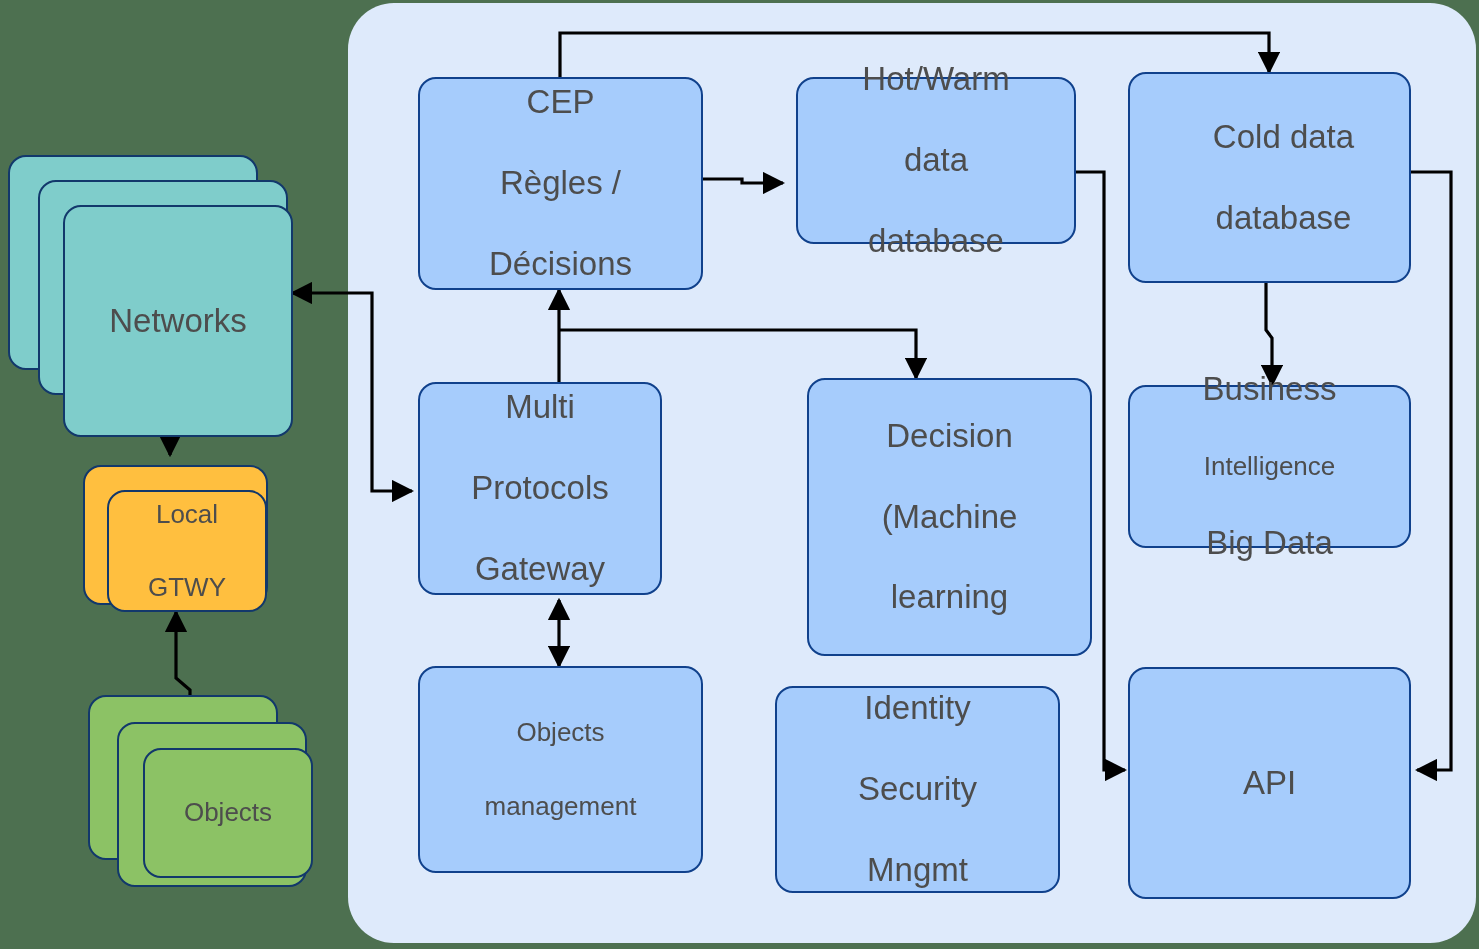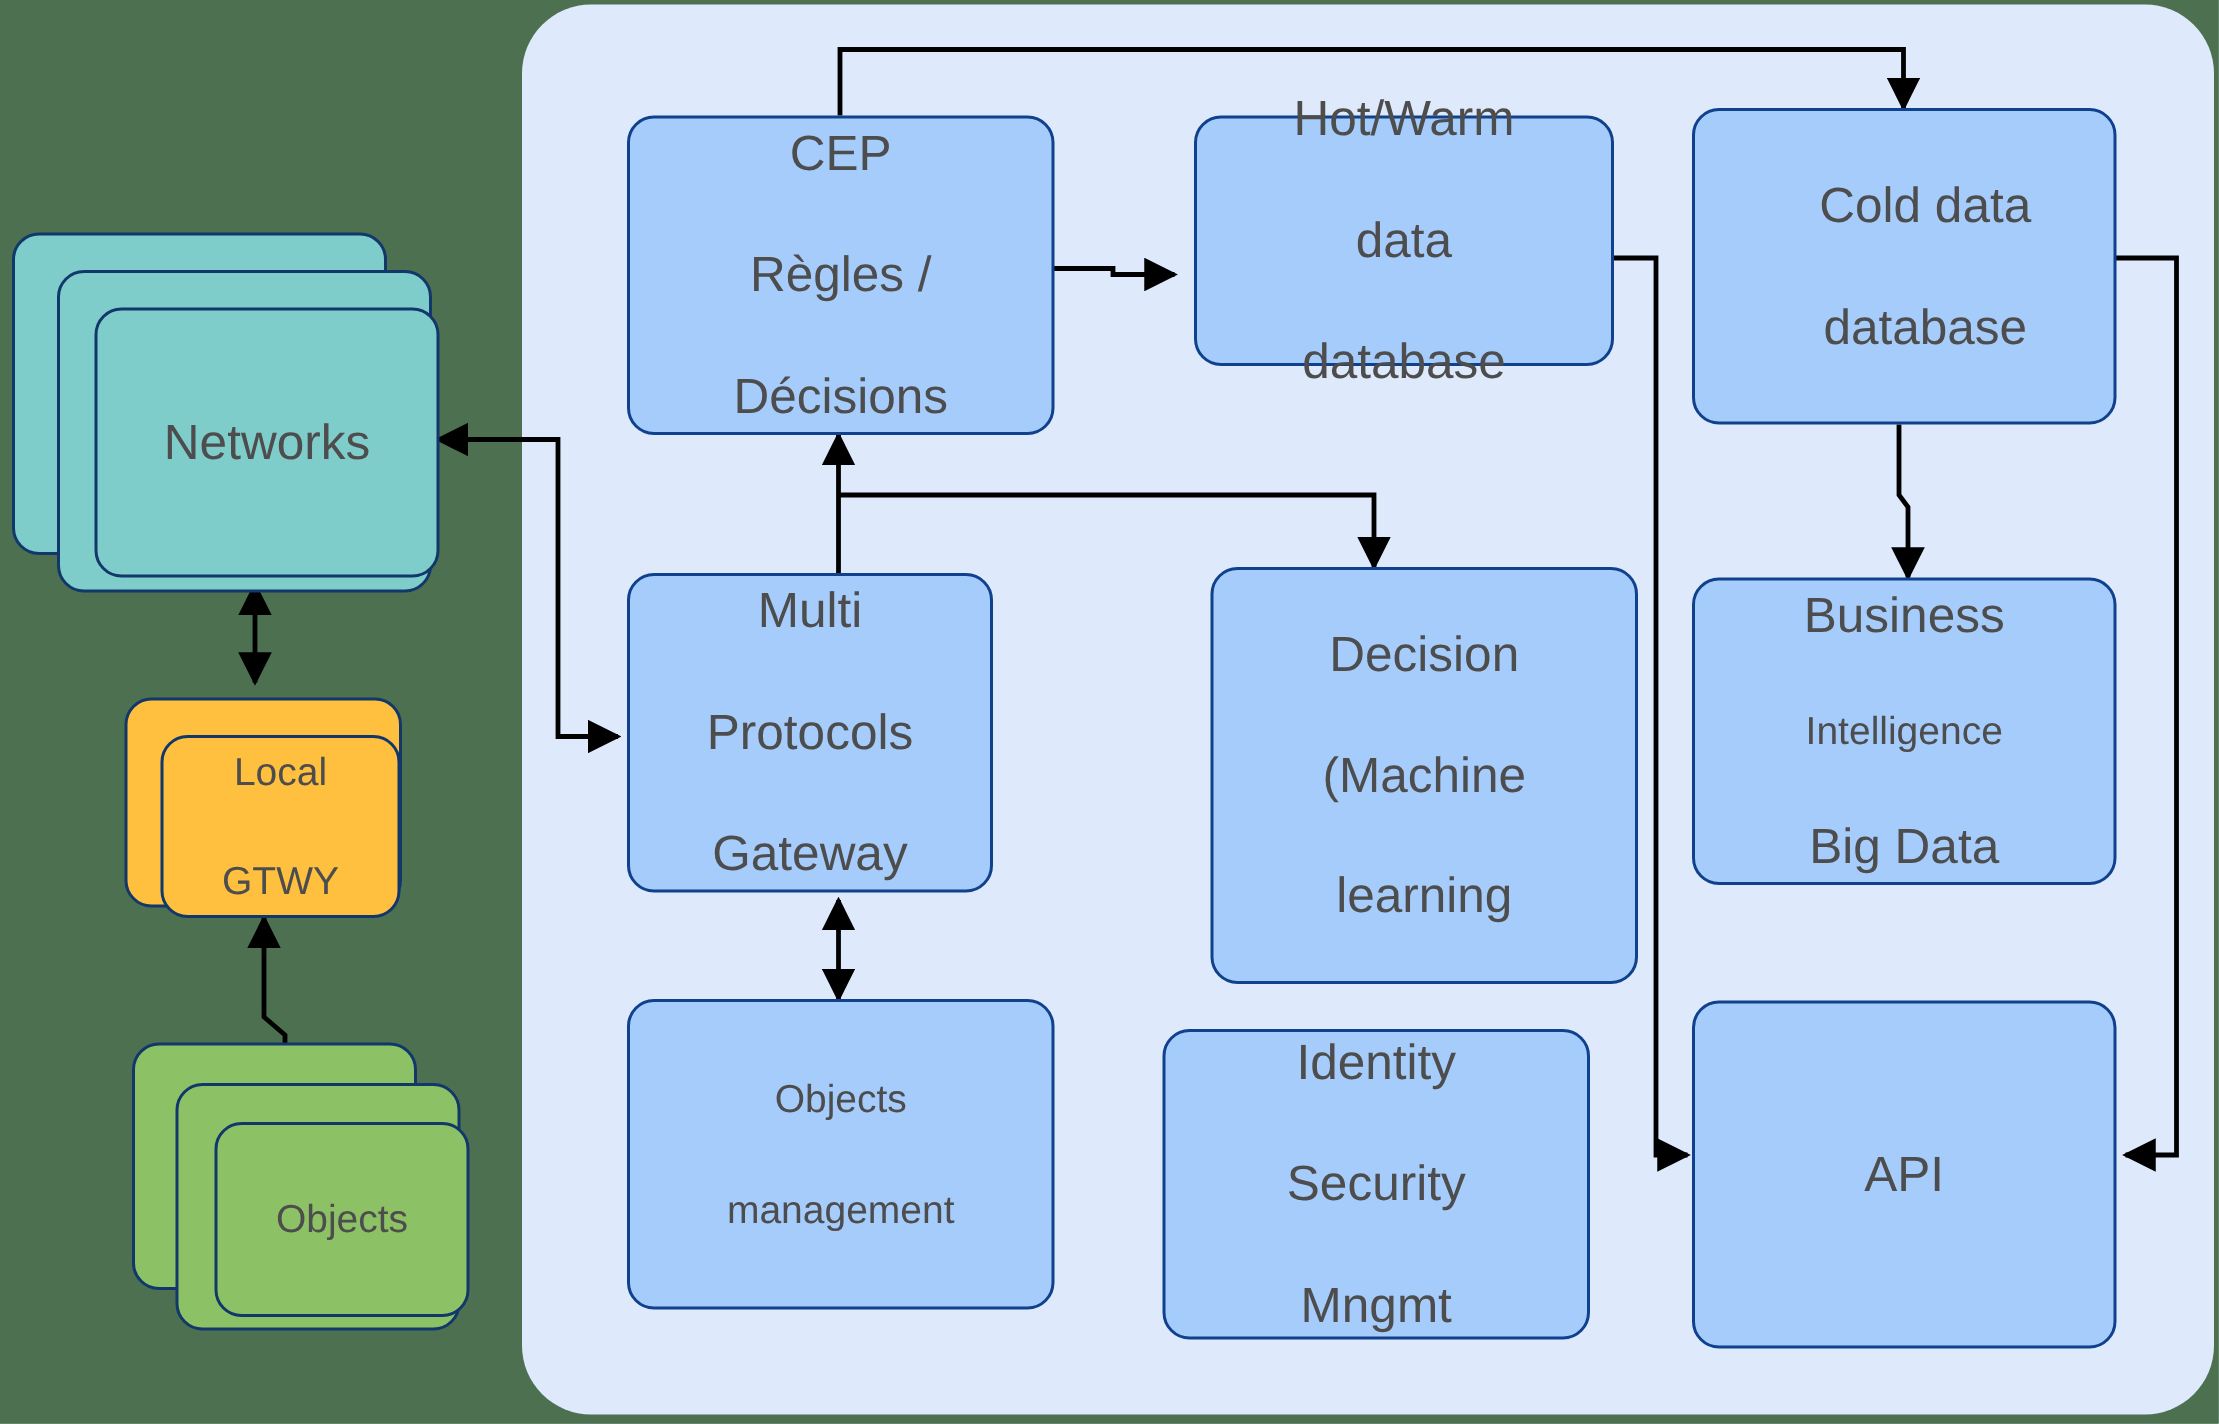--- a/index.html
+++ b/index.html
@@ -104,21 +104,21 @@
       <path d="M 1266 283 L 1266 330 L 1272 338 L 1272 385" marker-end="url(#arr)"></path>
 
       <path d="M 1410 172 L 1451 172 L 1451 770 L 1417 770" marker-end="url(#arr)"></path>
 
       <path d="M 559 600 L 559 666" marker-end="url(#arr)" marker-start="url(#arr)"></path>
     </g>
   </svg>
 
   <div class="stack-layer teal" style="left:8px; top:155px; width:250px; height:215px; background:#7fcdcb;"></div>
   <div class="stack-layer teal" style="left:38px; top:180px; width:250px; height:215px; background:#7fcdcb;"></div>
-  <div class="node teal" style="left:63px; top:205px; width:230px; height:180px;">
+  <div class="node teal" style="left:63px; top:205px; width:230px; height:232px;">
     <span class="ln">Networks</span>
   </div>
 
   <div class="stack-layer amber" style="left:83px; top:465px; width:185px; height:140px; background:#ffbf3f;"></div>
   <div class="node amber" style="left:107px; top:490px; width:160px; height:122px;">
     <span class="ln">Local</span>
     <span class="ln">GTWY</span>
   </div>
 
   <div class="stack-layer green" style="left:88px; top:695px; width:190px; height:165px; background:#8cc265;"></div>
@@ -149,21 +149,21 @@
     <span class="ln">Protocols</span>
     <span class="ln">Gateway</span>
   </div>
 
   <div class="node blue" style="left:775px; top:378px; width:285px; height:278px;margin-left:32px;">
     <span class="ln">Decision</span>
     <span class="ln">(Machine</span>
     <span class="ln">learning</span>
   </div>
 
-  <div class="node blue" style="left:1128px; top:385px; width:283px; height:205px;">
+  <div class="node blue" style="left:1128px; top:385px; width:283px; height:163px;">
     <span class="ln">Business</span>
     <span class="ln sm">Intelligence</span>
     <span class="ln">Big Data</span>
   </div>
 
   <div class="node blue small" style="left:418px; top:666px; width:285px; height:207px;">
     <span class="ln">Objects</span>
     <span class="ln">management</span>
   </div>
 

